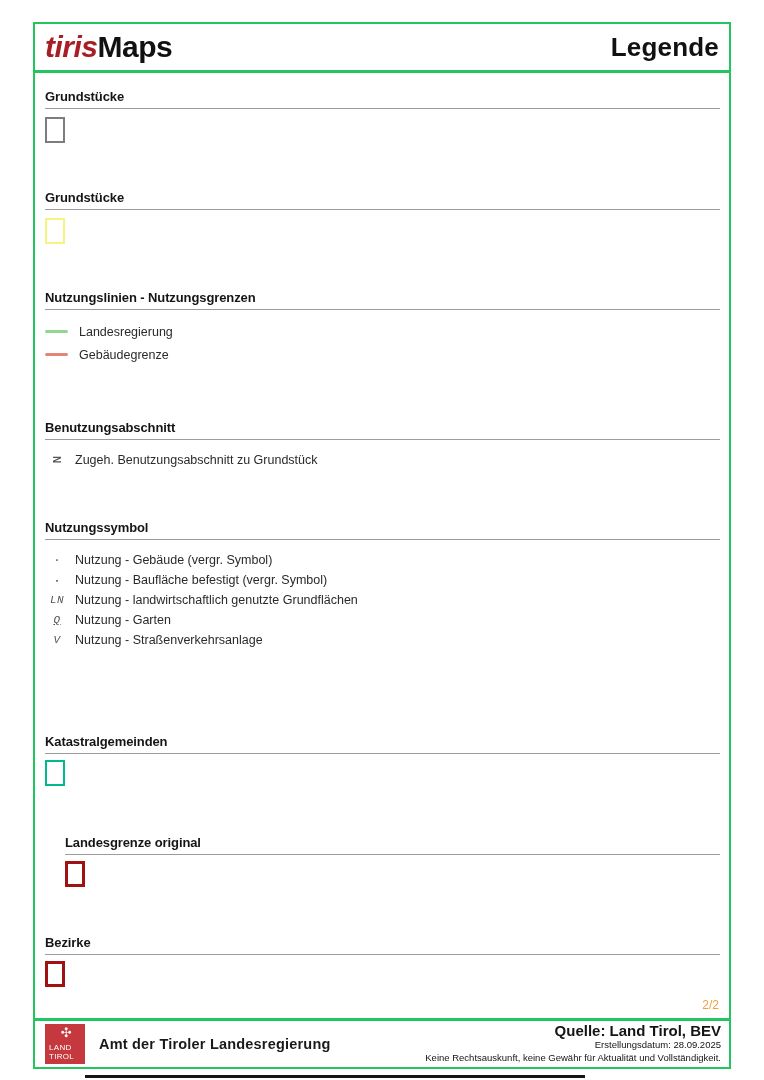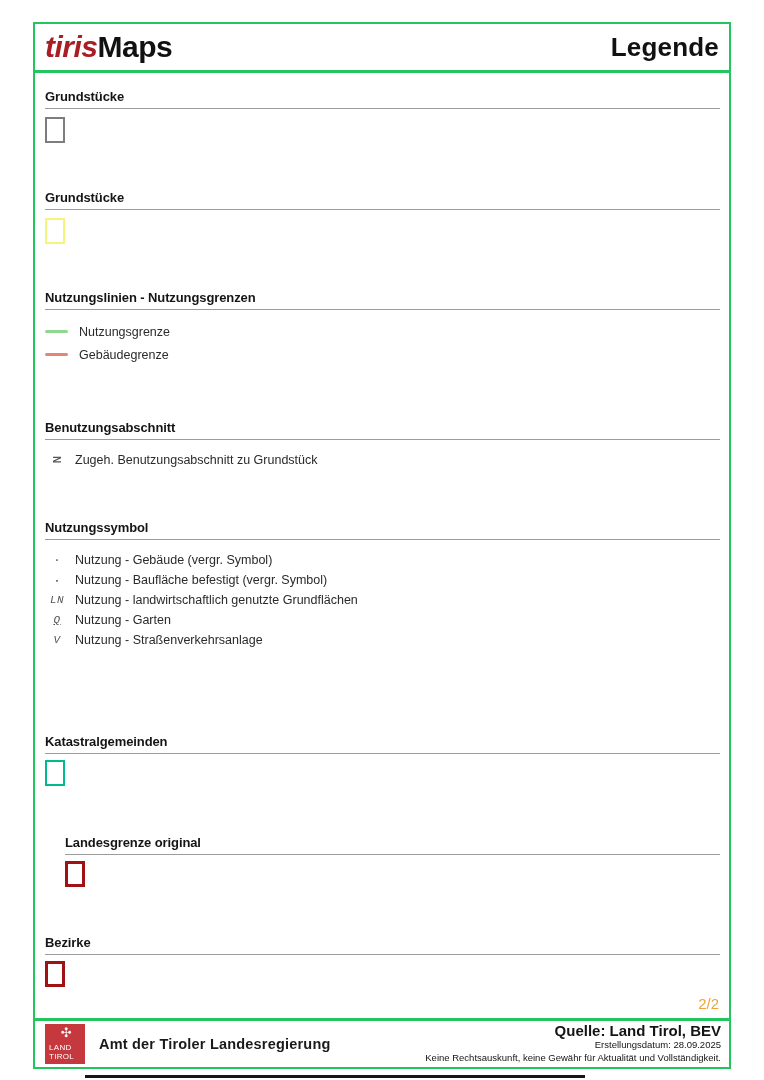--- a/index.html
+++ b/index.html
@@ -27,21 +27,21 @@
   .legend-row.compact{height:20px;}
   .glyph-cell{width:24px;display:flex;justify-content:center;align-items:center;flex:0 0 24px;}
   .swatch-line{width:23px;height:3px;border-radius:2px;flex:0 0 23px;margin-left:0px;}
   .row-label{font-size:12.5px;color:#2a2a2a;margin-left:11px;white-space:nowrap;}
 
   .glyph-rotN{display:inline-block;transform:rotate(90deg);font-size:10px;font-weight:bold;color:#555;font-family:"Liberation Sans",sans-serif;}
   .glyph-dot{font-size:16px;color:#666;line-height:8px;}
   .glyph-sq{font-size:7px;color:#666;}
   .glyph-txt{font-size:11px;font-style:italic;color:#555;font-family:Liberation Mono, monospace;letter-spacing:0.5px;}
 
-  .page-number{position:absolute;right:10px;bottom:6px;font-size:15px;font-weight:normal;color:#f0a23a;}
+  .page-number{position:absolute;right:10px;bottom:6px;font-size:12px;font-weight:normal;color:#f0a23a;}
 
   
   .footer-box{margin-top:-1px;height:50px;display:flex;align-items:center;padding:0 8px 0 10px;position:relative;}
   .logo-sq{width:40px;height:40px;position:relative;background:#c5393e;flex:0 0 40px;}
   .eagle{position:absolute;top:1px;left:50%;transform:translateX(-38%);font-size:13px;color:#fff;}
   .logo-sq-text{position:absolute;left:4px;bottom:3px;color:#fff;font-size:8px;line-height:1.15;letter-spacing:0.3px;}
   .org-name{margin-left:14px;font-size:14.5px;font-weight:bold;color:#1a1a1a;letter-spacing:0.2px;}
   .footer-right{margin-left:auto;text-align:right;color:#141414;}
   .fr-source{font-size:15px;font-weight:bold;line-height:14px;}
   .fr-date{font-size:9.5px;line-height:13px;}
@@ -73,21 +73,21 @@
       <div class="section-title">Grundstücke</div>
       <div class="rule"></div>
       <div class="swatch-rect" style="border-color: rgb(245, 245, 126);"></div>
     </div>
 
     <div class="section" style="top:217px;">
       <div class="section-title">Nutzungslinien - Nutzungsgrenzen</div>
       <div class="rule"></div>
       <div class="legend-row" style="margin-top:10px;">
         <span class="swatch-line" style="background-color: rgb(144, 216, 144);"></span>
-        <span class="row-label">Nutzungsgrenze</span>
+        <span class="row-label">Landesregierung</span>
       </div>
       <div class="legend-row">
         <span class="swatch-line" style="background-color: rgb(226, 133, 122);"></span>
         <span class="row-label">Gebäudegrenze</span>
       </div>
     </div>
 
     <div class="section" style="top:347px;">
       <div class="section-title">Benutzungsabschnitt</div>
       <div class="rule"></div>

